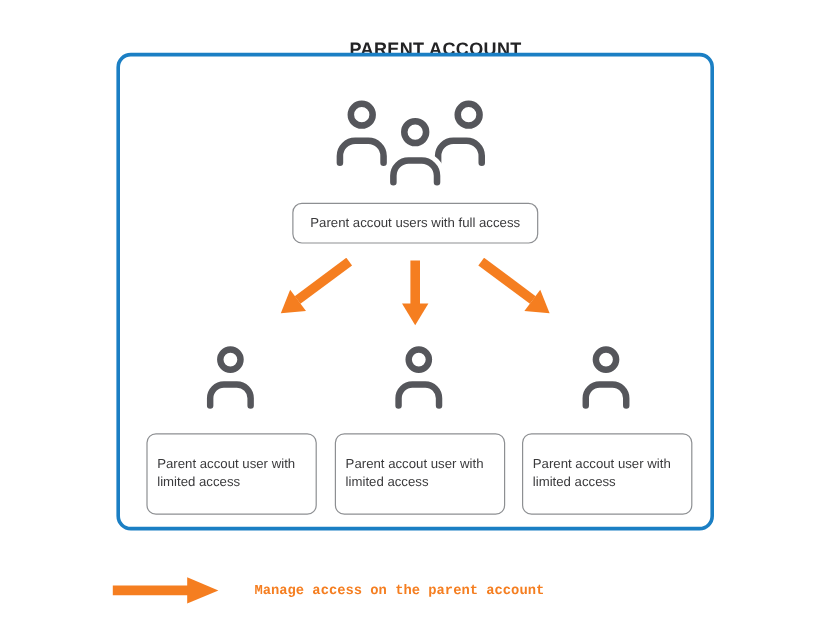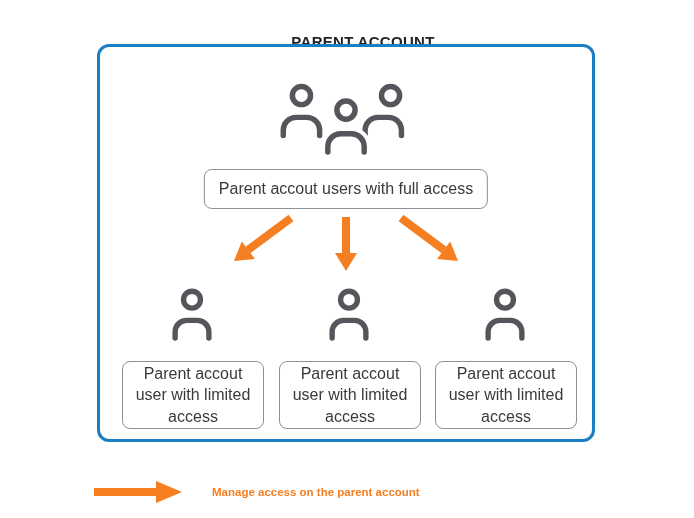--- a/index.html
+++ b/index.html
@@ -18,35 +18,35 @@
   .frame{
     position:absolute; left:97px; top:44px; width:498px; height:398px;
     border:3px solid var(--blue); border-radius:12px; background:#fff; box-sizing:border-box;
   }
   .group-icon{
     position:absolute; top:34px; left:50%; transform:translateX(-50%);
     color:var(--icon); line-height:0;
   }
   .label-box{
     position:absolute; background:#fff; border:1.5px solid var(--box_border);
-    border-radius:8px; font-size:16px; color:var(--text);
-    display:flex; align-items:center; justify-content:center; text-align:center;
+    border-radius:8px; font-size:11px; color:var(--text);
+    display:flex; align-items:center; justify-content:center; text-align:left;
     box-sizing:border-box;
   }
   .full-box{ top:122px; left:50%; transform:translateX(-50%); padding:10px 14px; white-space:nowrap; }
   .limited-box{ width:142px; height:68px; top:314px; padding:4px 8px; line-height:1.35; }
   .limited-box.b0{ left:22px; } .limited-box.b1{ left:179px; } .limited-box.b2{ left:335px; }
   .arrows{
     position:absolute; top:168px; left:50%; transform:translateX(-50%);
     color:var(--orange); line-height:0;
   }
   .user-icon{ position:absolute; top:240px; color:var(--icon); line-height:0; }
   .user-icon.u0{ left:69px; } .user-icon.u1{ left:226px; } .user-icon.u2{ left:382px; }
   .legend{
-    position:absolute; left:92px; top:479px; display:flex; align-items:center; gap:28px;
+    position:absolute; left:92px; top:479px; display:flex; align-items:center; gap:28px;font-family:Liberation Mono, monospace;
   }
   .legend-arrow{ color:var(--orange); line-height:0; }
   .legend-label{ color:var(--orange); font-weight:bold; font-size:11.5px; }
   svg{ display:block; }
 </style>
 </head>
 <body>
 
 <div class="page">
 

